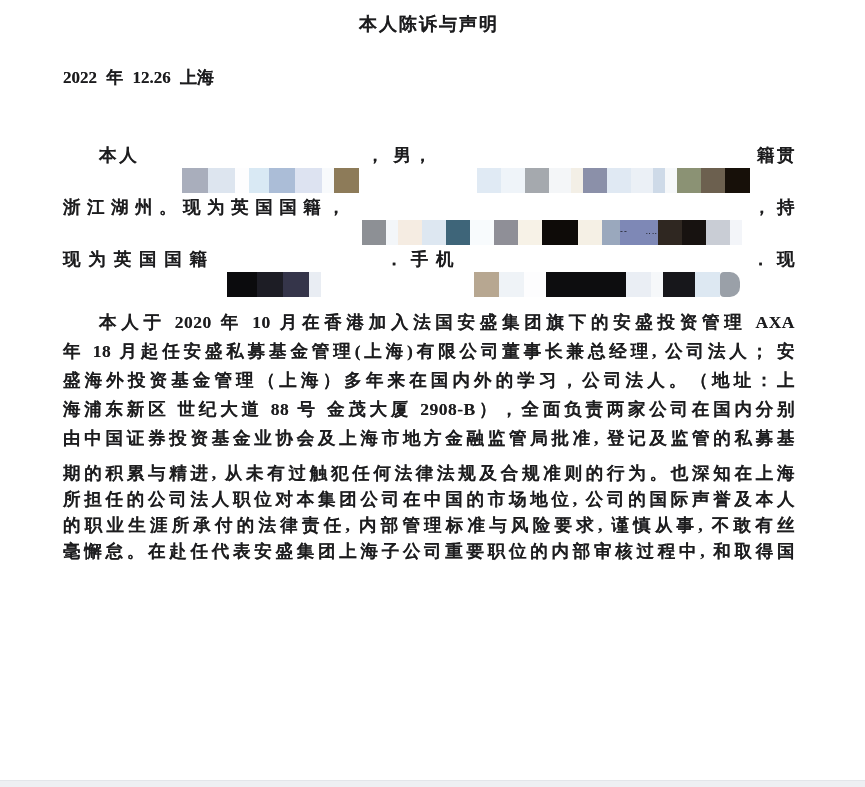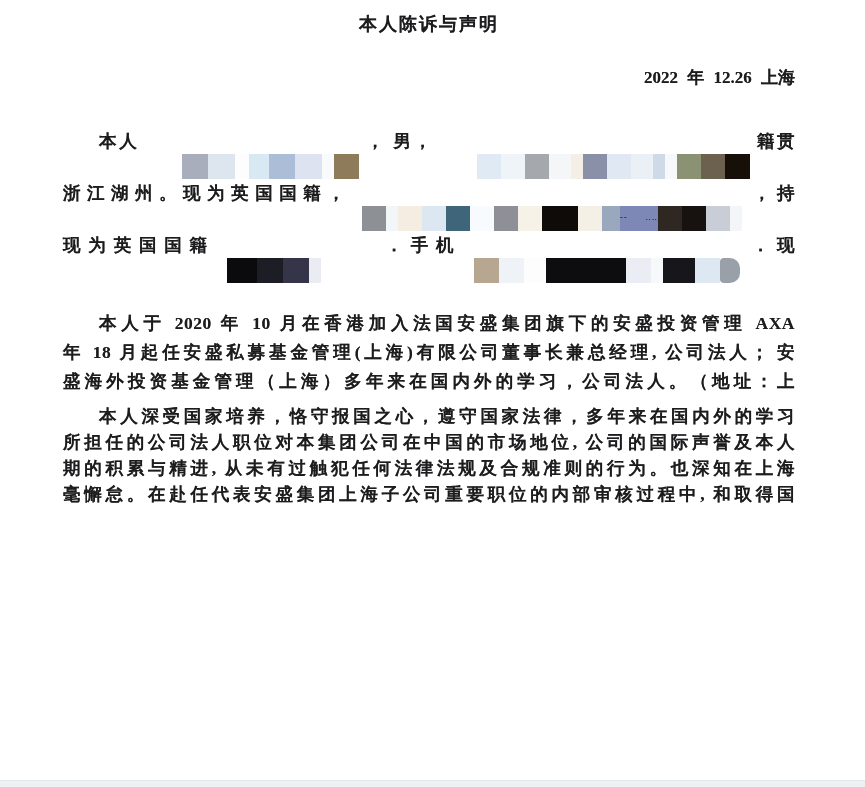--- a/index.html
+++ b/index.html
@@ -21,37 +21,37 @@
   }
   .doc-title {
     text-align: center;
     font-size: 18px;
     font-weight: 700;
     letter-spacing: 2px;
     padding-top: 12px;
     text-shadow: 0 0 0.5px rgba(0,0,0,0.6);
   }
   .doc-date {
-    text-align: right;
+    text-align: left;
     font-size: 17px;
     font-weight: 700;
     margin-top: 30px;
     word-spacing: 5px;
     text-shadow: 0 0 0.5px rgba(0,0,0,0.6);
   }
   .section-heading {
     font-size: 19px;
     font-weight: 700;
     margin-top: 72px;
     letter-spacing: 1px;
     text-shadow: 0 0 0.5px rgba(0,0,0,0.6);
   }
   .para { margin: 0; }
-  .p1 { margin-top: 38px; }
-  .p2 { margin-top: 26px; }
+  .p1 { margin-top: 52px; }
+  .p2 { margin-top: 11px; }
   .p3 { margin-top: 7px; }
   .ln {
     font-size: 17.5px;
     font-weight: 600;
     line-height: 29px;
     letter-spacing: 0.5px;
     text-align: justify;
     text-align-last: justify;
     text-shadow: 0 0 0.4px rgba(10,10,10,0.55);
   }
@@ -125,26 +125,28 @@
         <span>．手机</span>
         <span class="mosaic"><span class="mz" style="background: rgb(183, 167, 145); width: 25px;"></span><span class="mz" style="background: rgb(239, 243, 247); width: 25px;"></span><span class="mz" style="background: rgb(253, 253, 254); width: 22px;"></span><span class="mz" style="background: rgb(13, 13, 15); width: 80px;"></span><span class="mz" style="background: rgb(234, 238, 244); width: 25px;"></span><span class="mz" style="background: rgb(246, 248, 250); width: 12px;"></span><span class="mz" style="background: rgb(23, 23, 27); width: 32px;"></span><span class="mz" style="background: rgb(221, 232, 242); width: 25px;"></span><span class="mz rounded" style="background: rgb(154, 160, 168); width: 20px;"></span></span>
         <span>．现</span>
       </div>
     </div>
 
     <div class="para p2">
       <div class="ln ind">本人于 2020 年 10 月在香港加入法国安盛集团旗下的安盛投资管理 AXA</div>
       <div class="ln">年 18 月起任安盛私募基金管理(上海)有限公司董事长兼总经理, 公司法人； 安</div>
       <div class="ln">盛海外投资基金管理（上海）多年来在国内外的学习，公司法人。（地址：上</div>
+      <div class="ln">海浦东新区 世纪大道 88 号 金茂大厦 2908-B），全面负责两家公司在国内分别</div>
+      <div class="ln">由中国证券投资基金业协会及上海市地方金融监管局批准, 登记及监管的私募基</div>
     </div>
 
     <div class="para p3">
-      <div class="ln ind">本人深受国家培养，恪守报国之心，遵守国家法律，多年来在国内外的学习</div>
+      <div class="ln">期的积累与精进, 从未有过触犯任何法律法规及合规准则的行为。也深知在上海</div>
       <div class="ln">所担任的公司法人职位对本集团公司在中国的市场地位, 公司的国际声誉及本人</div>
-      <div class="ln">期的积累与精进, 从未有过触犯任何法律法规及合规准则的行为。也深知在上海</div>
+      <div class="ln">的职业生涯所承付的法律责任, 内部管理标准与风险要求, 谨慎从事, 不敢有丝</div>
       <div class="ln">毫懈怠。在赴任代表安盛集团上海子公司重要职位的内部审核过程中, 和取得国</div>
 
     </div>
 
   </div>
 
   <div class="bottom-strip"></div>
 </div>
 
 </body></html>

